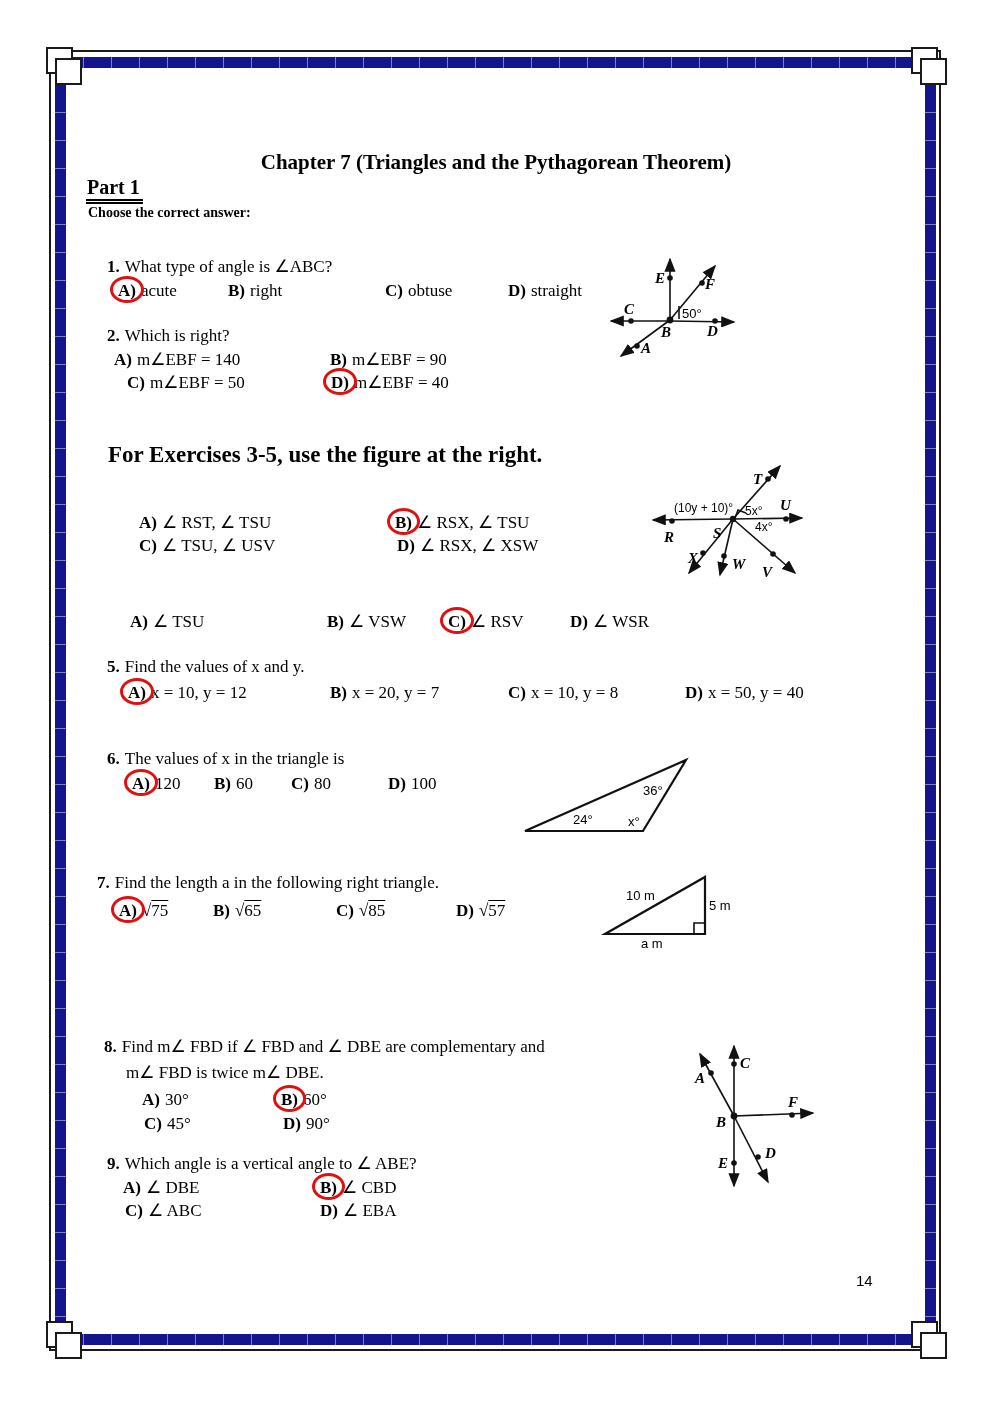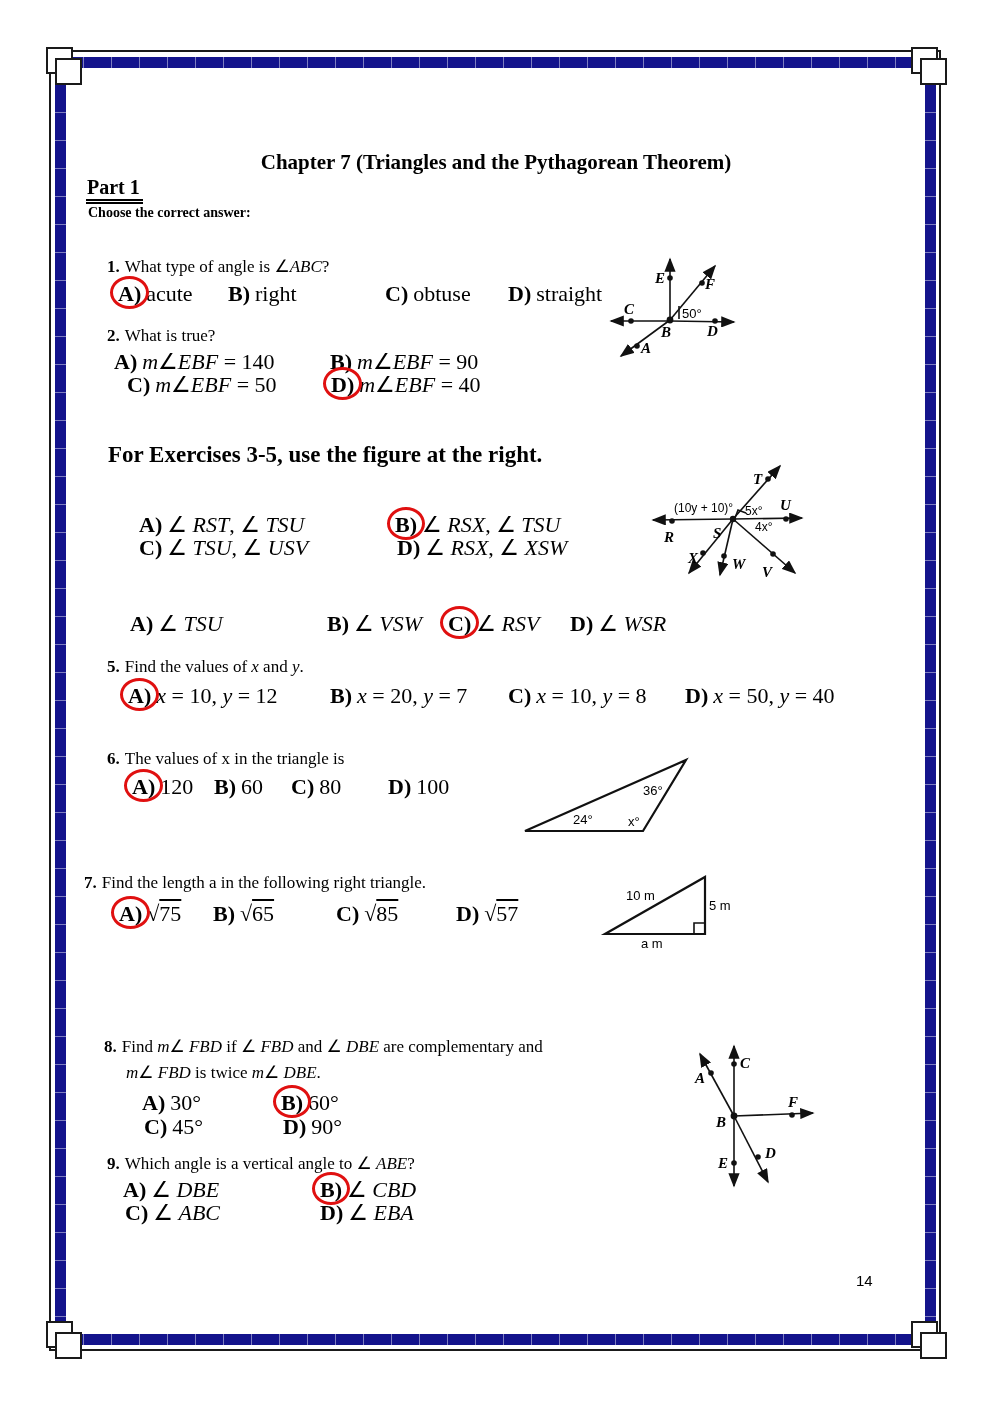--- a/index.html
+++ b/index.html
@@ -13,24 +13,24 @@
   .corner-sq{position:absolute;width:23px;height:23px;border:2px solid #1a1a1a;background:#fff;}
   
   .title{position:absolute;top:150px;left:0;width:100%;text-align:center;
          font-size:21px;font-weight:bold;}
   .part{position:absolute;left:86px;top:176px;font-size:20px;font-weight:bold;
         border-bottom:5px double #000;padding:0 3px 0 1px;}
   .instruction{position:absolute;left:88px;top:205px;font-size:14px;font-weight:bold;}
   .section-header{position:absolute;font-size:23px;font-weight:bold;}
   .prompt{position:absolute;font-size:17px;white-space:nowrap;}
   .qnum{font-weight:bold;margin-right:5px;}
-  .opt{position:absolute;font-size:22px;white-space:nowrap;}
+  .opt{position:absolute;font-size:17px;white-space:nowrap;}
   .letter{display:inline-block;position:relative;font-weight:bold;}
   .otext{margin-left:5px;}
-  .mi{font-style:italic;}
+  .mi{}
   .radicand{text-decoration:overline;}
   .circled .letter::after{content:"";position:absolute;left:-8px;top:-5px;right:-8px;bottom:-2px;
         border:3px solid #E01010;border-radius:50%;}
   .pagenum{position:absolute;left:856px;top:1272px;font-size:15px;
         font-family:"Liberation Sans",sans-serif;}
   
   svg{position:absolute;overflow:visible;}
   .fline{stroke:#111;stroke-width:1.6;fill:none;}
   .fthick{stroke:#111;stroke-width:2.2;fill:none;}
   .fdot{fill:#111;}
@@ -60,21 +60,21 @@
   <div class="title">Chapter 7 (Triangles and the Pythagorean Theorem)</div>
   <div class="part">Part 1</div>
   <div class="instruction">Choose the correct answer:</div>
 
   <div class="prompt" style="left:107px;top:256px"><span class="qnum">1.</span><span><span>What type of angle is </span><span>∠</span><span class="mi">ABC</span><span>?</span></span></div>
   <div class="opt circled" style="left:118px;top:281px"><span class="letter">A)</span><span class="otext"><span>acute</span></span></div>
   <div class="opt" style="left:228px;top:281px"><span class="letter">B)</span><span class="otext"><span>right</span></span></div>
   <div class="opt" style="left:385px;top:281px"><span class="letter">C)</span><span class="otext"><span>obtuse</span></span></div>
   <div class="opt" style="left:508px;top:281px"><span class="letter">D)</span><span class="otext"><span>straight</span></span></div>
 
-  <div class="prompt" style="left:107px;top:326px"><span class="qnum">2.</span><span><span>What is true?</span></span></div>
+  <div class="prompt" style="left:107px;top:326px"><span class="qnum">2.</span><span><span>Which is right?</span></span></div>
   <div class="opt" style="left:114px;top:349px"><span class="letter">A)</span><span class="otext"><span class="mi">m</span><span>∠</span><span class="mi">EBF</span><span> = 140</span></span></div>
   <div class="opt" style="left:330px;top:349px"><span class="letter">B)</span><span class="otext"><span class="mi">m</span><span>∠</span><span class="mi">EBF</span><span> = 90</span></span></div>
   <div class="opt" style="left:127px;top:372px"><span class="letter">C)</span><span class="otext"><span class="mi">m</span><span>∠</span><span class="mi">EBF</span><span> = 50</span></span></div>
   <div class="opt circled" style="left:331px;top:372px"><span class="letter">D)</span><span class="otext"><span class="mi">m</span><span>∠</span><span class="mi">EBF</span><span> = 40</span></span></div>
 
   <svg style="left:595px;top:243px" width="150" height="125" viewBox="0 0 150 125">
     <defs>
       <marker id="arr" markerWidth="9" markerHeight="7" refX="8" refY="3.5" orient="auto">
         <polygon points="0,0 9,3.5 0,7" fill="#111"></polygon>
       </marker>
@@ -151,21 +151,21 @@
   <div class="opt" style="left:291px;top:774px"><span class="letter">C)</span><span class="otext"><span>80</span></span></div>
   <div class="opt" style="left:388px;top:774px"><span class="letter">D)</span><span class="otext"><span>100</span></span></div>
 
   <svg style="left:515px;top:753px" width="185" height="92" viewBox="0 0 185 92">
     <polygon class="fthick" points="10,78 128,78 171,7"></polygon>
     <text class="fsmall" x="58" y="71">24°</text>
     <text class="fsmall" x="128" y="42">36°</text>
     <text class="fsmall" x="113" y="73">x°</text>
   </svg>
 
-  <div class="prompt" style="left:84px;top:873px"><span class="qnum">7.</span><span><span>Find the length a in the following right triangle.</span></span></div>
+  <div class="prompt" style="left:97px;top:873px"><span class="qnum">7.</span><span><span>Find the length a in the following right triangle.</span></span></div>
   <div class="opt circled" style="left:119px;top:901px"><span class="letter">A)</span><span class="otext"><span class="sqrt-sign">√</span><span class="radicand">75</span></span></div>
   <div class="opt" style="left:213px;top:901px"><span class="letter">B)</span><span class="otext"><span class="sqrt-sign">√</span><span class="radicand">65</span></span></div>
   <div class="opt" style="left:336px;top:901px"><span class="letter">C)</span><span class="otext"><span class="sqrt-sign">√</span><span class="radicand">85</span></span></div>
   <div class="opt" style="left:456px;top:901px"><span class="letter">D)</span><span class="otext"><span class="sqrt-sign">√</span><span class="radicand">57</span></span></div>
 
   <svg style="left:596px;top:868px" width="140" height="85" viewBox="0 0 140 85">
     <polygon class="fthick" points="9,66 109,66 109,9"></polygon>
     <path class="fline" d="M 98 66 L 98 55 L 109 55" stroke-width="1.4"></path>
     <text class="fsmall" x="30" y="32">10 m</text>
     <text class="fsmall" x="113" y="42">5 m</text>

